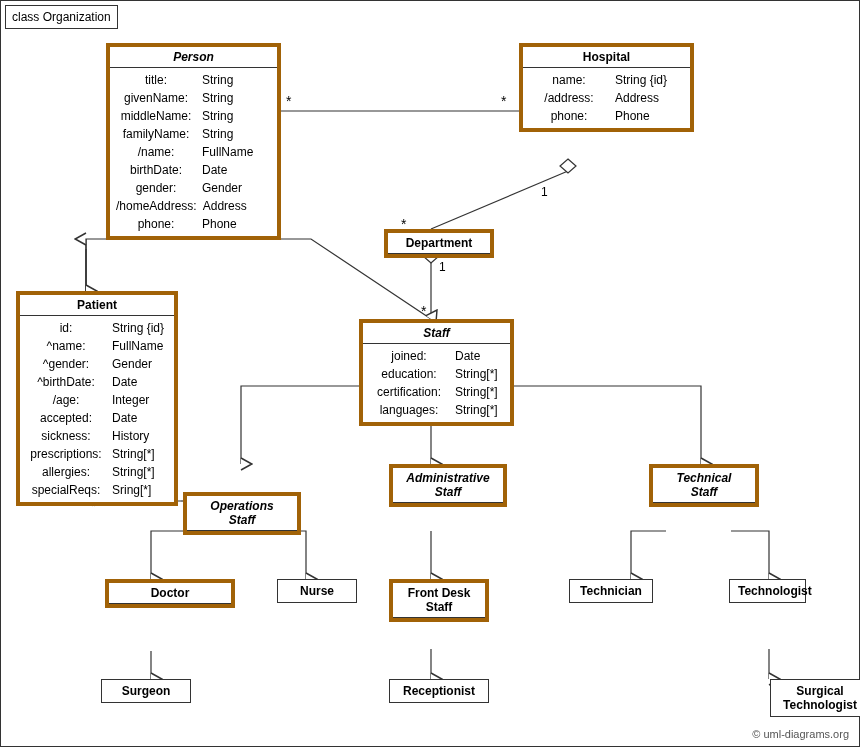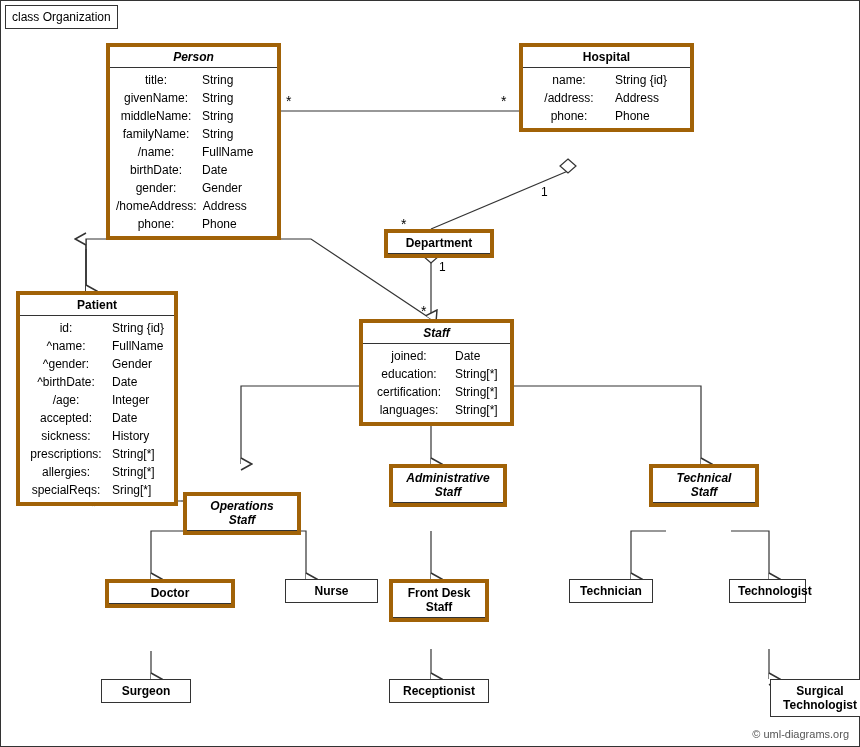--- a/index.html
+++ b/index.html
@@ -298,21 +298,21 @@
   <div class="uml-class" style="left:648px; top:463px; width:110px;">
     <div class="class-header italic">
       <em>Technical<br>Staff</em>
     </div>
   </div>
 
   <div class="uml-class" style="left:88px; top:578px; width:130px;margin-left:16px;">
     <div class="class-header">Doctor</div>
   </div>
 
-  <div class="simple-box" style="left:284px; top:578px; width:93px;">
+  <div class="simple-box" style="left:276px; top:578px; width:80px;">
     <span>Nurse</span>
   </div>
 
   <div class="uml-class" style="left:388px; top:578px; width:100px;">
     <div class="class-header">Front Desk<br>Staff</div>
   </div>
 
   <div class="simple-box" style="left:568px; top:578px; width:84px;">
     <span>Technician</span>
   </div>

